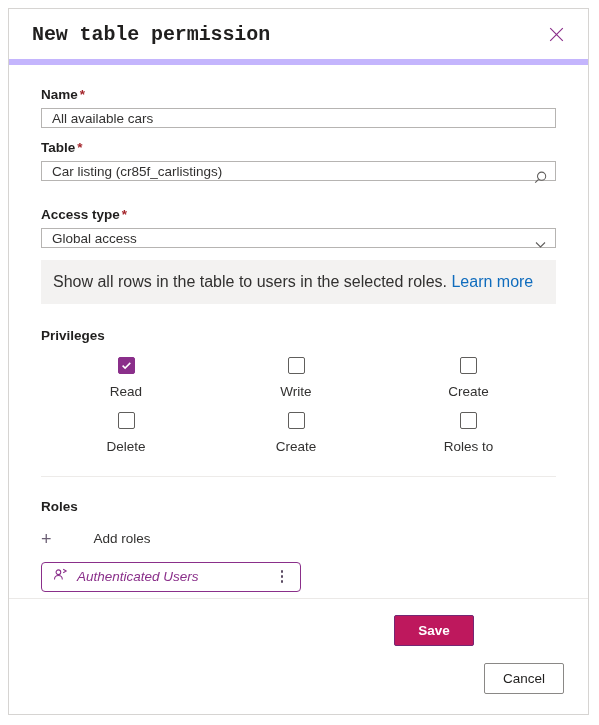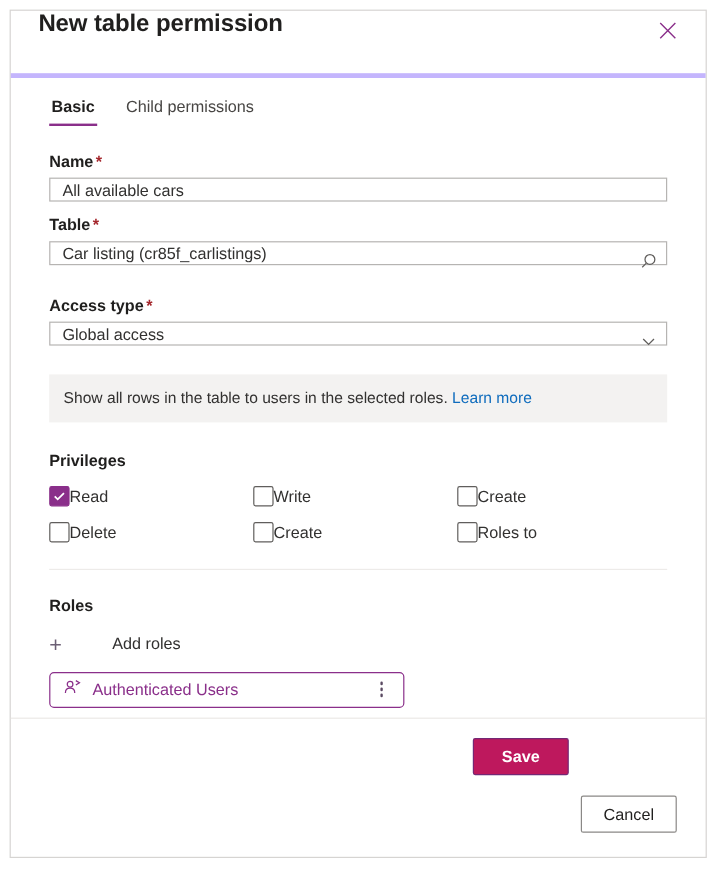--- a/index.html
+++ b/index.html
@@ -25,23 +25,25 @@
     border: 1px solid #d6d4d2;
     display: flex;
     flex-direction: column;
   }
 
   
   .dialog-header {
     height: 56px;
     flex: 0 0 56px;
     box-sizing: border-box;
-    border-bottom: 4px solid #c4b5fd;
-    display: flex;
+    border-bottom: 6px solid #c4b5fd;
+    display: flex;
+    align-items: center;
     padding: 0 16px 0 23px;
+    font-family: Liberation Mono, monospace;
   }
   .dialog-title {
     font-size: 20px;
     font-weight: 600;
     color: #201f1e;
     letter-spacing: -0.1px;
     flex: 1 1 auto;
   }
   .close-btn {
     width: 32px;
@@ -133,24 +135,24 @@
     height: 30px;
     width: 30px;
     display: flex;
     align-items: center;
     justify-content: center;
     cursor: pointer;
     background: transparent;
   }
 
   .info-bar {
-    margin-top: 24px;
+    margin-top: 12px;
     background: #f3f2f1;
     padding: 11px 12px;
-    font-size: 13px;
+    font-size: 16px;
     color: #323130;
     line-height: 1.35;
   }
   .info-bar a {
     color: #0f6cbd;
     text-decoration: none;
   }
 
   .section-title {
     font-size: 13.5px;
@@ -168,21 +170,23 @@
   .privileges-wrap { margin-top: 24px; }
   .priv-grid {
     margin-top: 14px;
     display: grid;
     grid-template-columns: 170px 170px 1fr;
     row-gap: 13px;
   }
   .priv-item {
     display: flex;
     align-items: center;
-    cursor: pointer;
+    gap: 10px;
+    cursor: pointer;
+    flex-direction: column;
   }
   .cbox {
     width: 17px;
     height: 17px;
     box-sizing: border-box;
     border: 1px solid #605e5c;
     border-radius: 2px;
     background: #ffffff;
     flex: 0 0 auto;
     display: flex;
@@ -220,30 +224,31 @@
     font-weight: 400;
   }
   .add-roles .add-label {
     font-size: 13.5px;
     color: #323130;
     margin-left: 32px;
   }
 
   .role-chip {
     margin-top: 12px;
-    width: 296px;
+    width: 260px;
     height: 30px;
     box-sizing: border-box;
     border: 1px solid #8a2f8a;
     border-radius: 4px;
     display: flex;
     align-items: center;
     padding: 0 10px 0 11px;
     gap: 9px;
     cursor: pointer;
+    font-style: italic;
   }
   .role-chip .role-name {
     font-size: 13.5px;
     color: #8a2f8a;
     flex: 1 1 auto;
   }
   .role-more {
     width: 16px;
     height: 22px;
     display: flex;
@@ -302,24 +307,20 @@
     <div class="dialog-title">New table permission</div>
     <button class="close-btn">
       <span>
         <svg width="15" height="15" viewBox="0 0 15 15">
           <path d="M1.2 1.2 L13.8 13.8 M13.8 1.2 L1.2 13.8" stroke="#8a2f8a" stroke-width="1.15" fill="none"></path>
         </svg>
       </span>
     </button>
   </div>
 
-  <div class="tabs">
-    <button class="tab active">Basic</button>
-    <button class="tab">Child permissions</button>
-  </div>
 
   <div class="dialog-body">
 
     <div class="field-label">
       <span>Name</span><span class="req">*</span>
     </div>
     <input class="text-input" type="text" value="All available cars" style="">
 
     <div class="field-label">
       <span>Table</span><span class="req">*</span>

